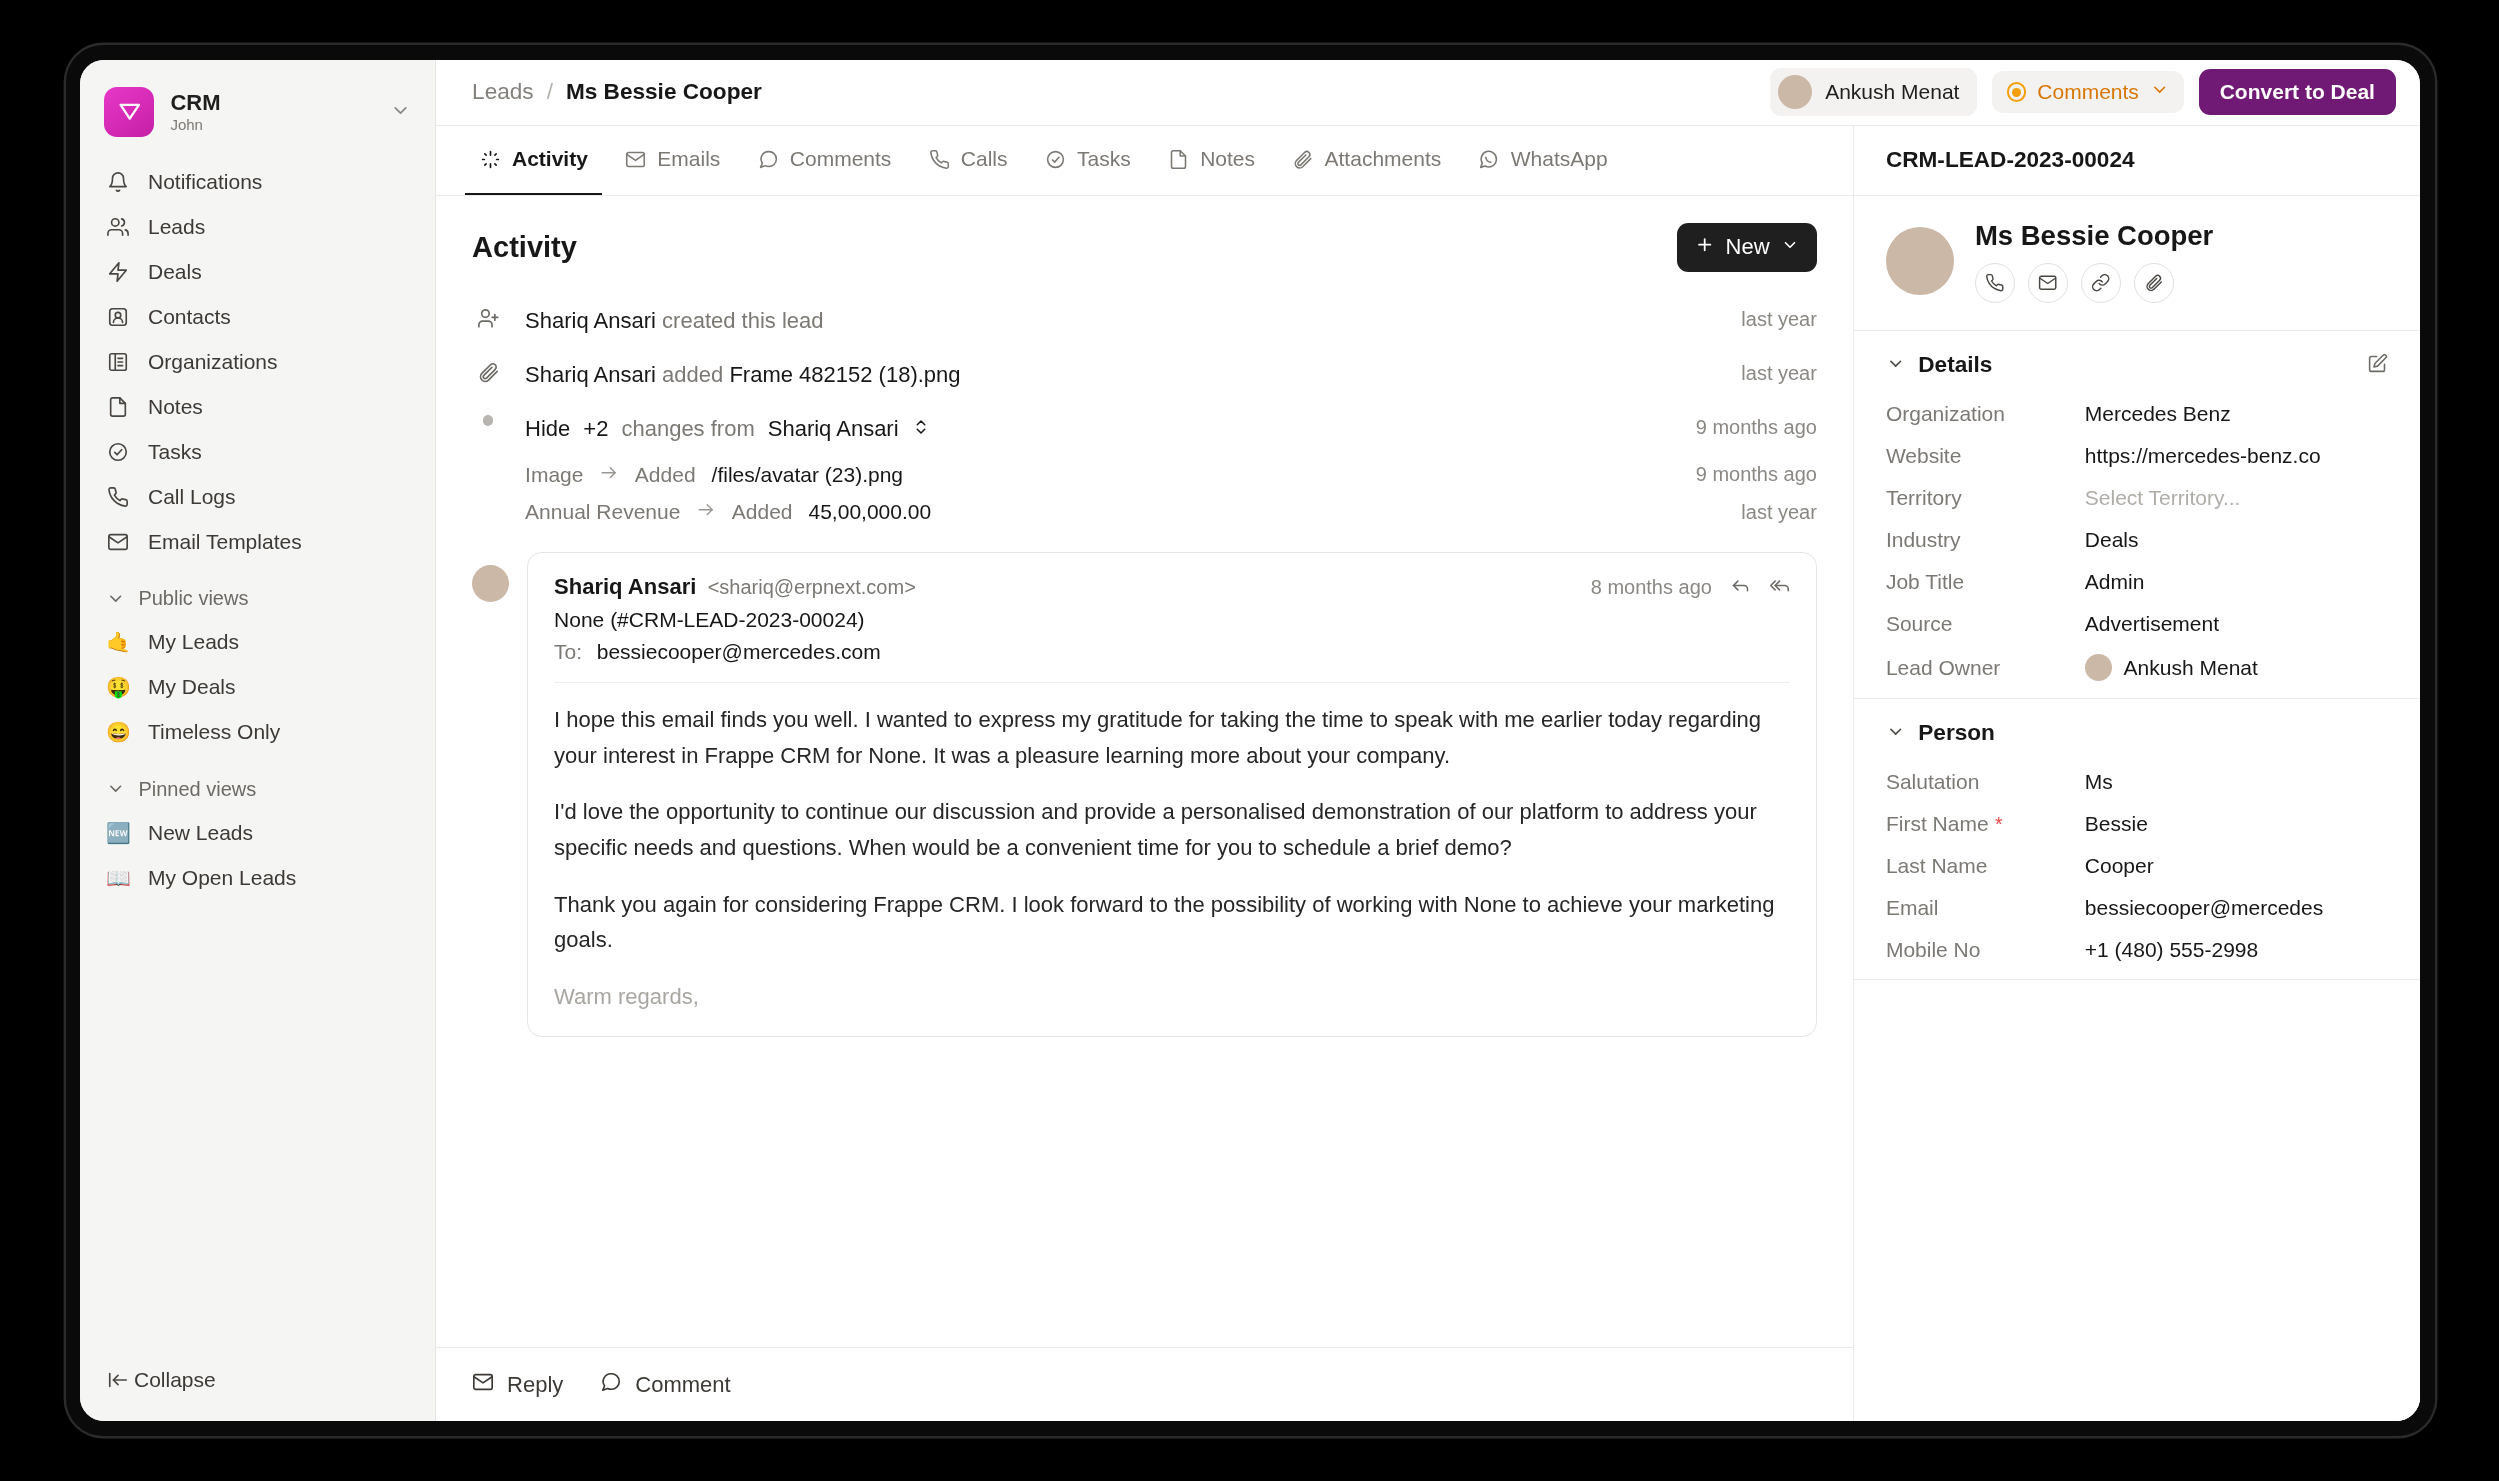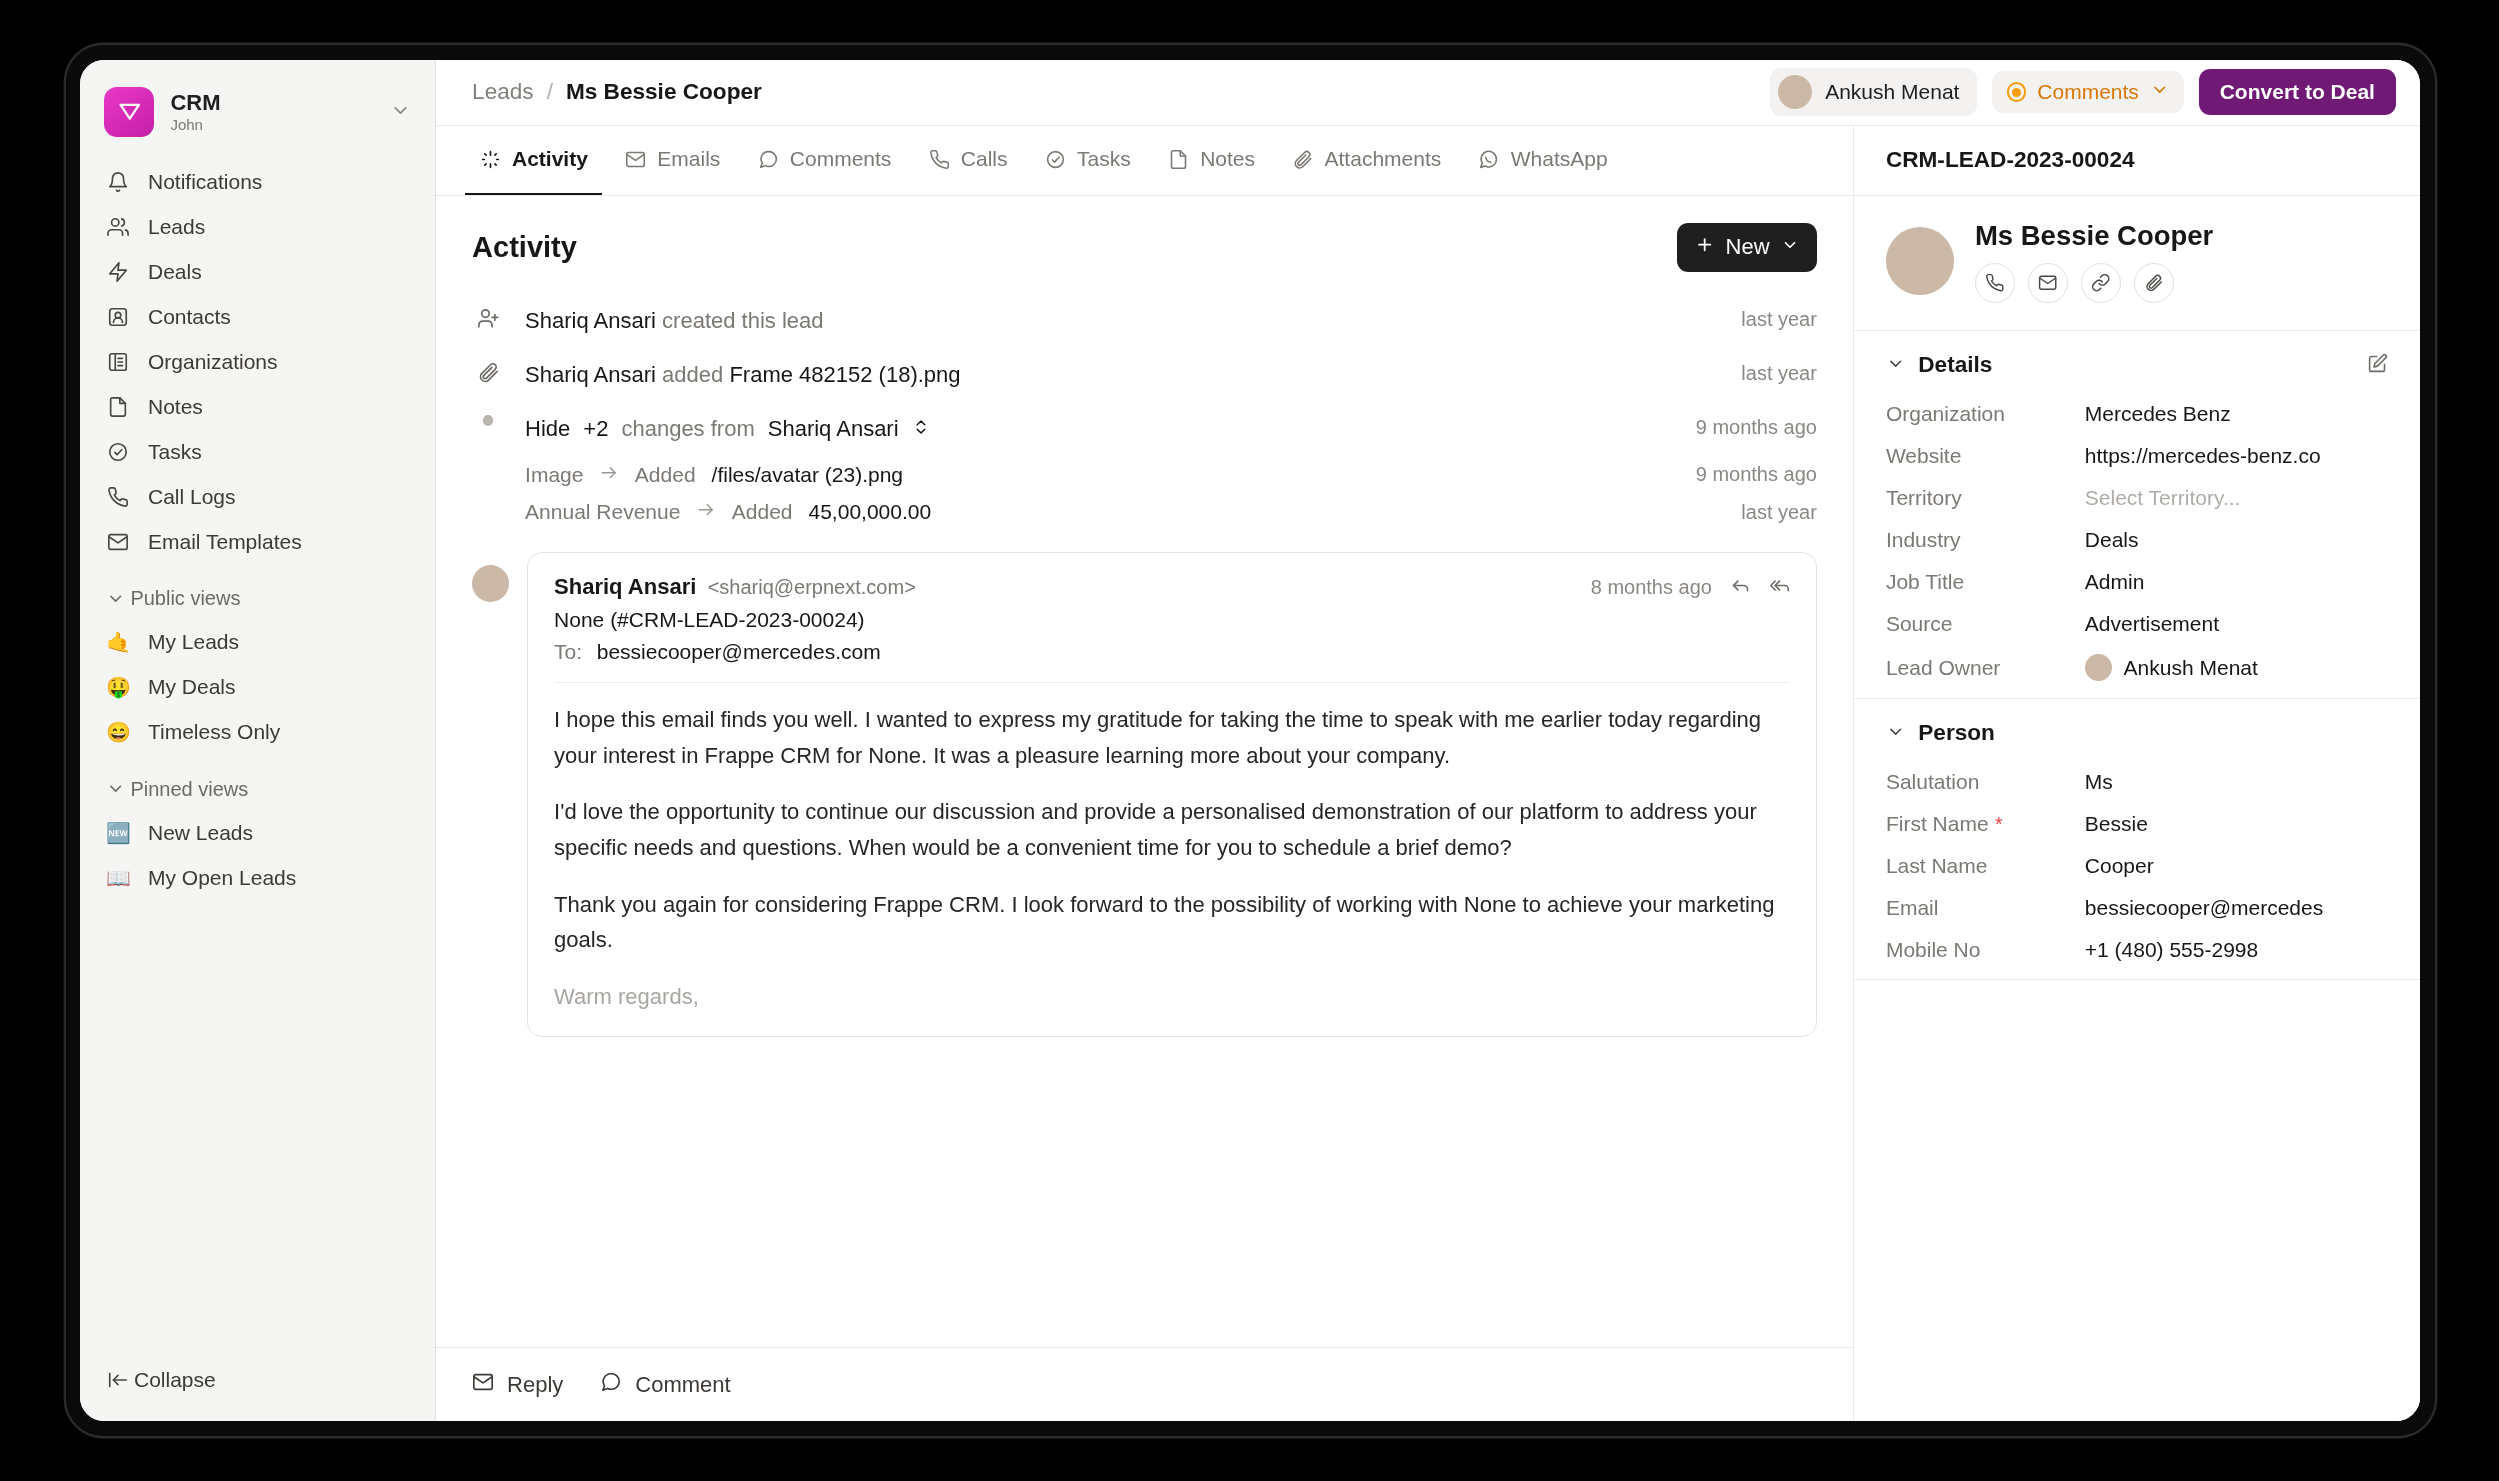--- a/index.html
+++ b/index.html
@@ -66,21 +66,21 @@
     border-radius: 9.7px;
     font-size: 21px;
     color: #3d3a36;
     cursor: pointer;
     white-space: nowrap;
   }
   .nav-icon { width: 24px; height: 24px; flex: 0 0 24px; display: flex; align-items: center; justify-content: center; color: #4a4742; }
   .nav-emoji { font-size: 20px; width: 24px; flex: 0 0 24px; text-align: center; }
 
   .section-head {
-    display: flex; align-items: center; gap: 5px;
+    display: flex; align-items: center; gap: 13px;
     padding: 9.7px 11.3px;
     margin-top: 13px;
     font-size: 20px;
     color: #6d6a65;
     cursor: pointer;
     border-radius: 9.7px;
   }
 
   .sidebar-spacer { flex: 1; }
   .collapse-row {

